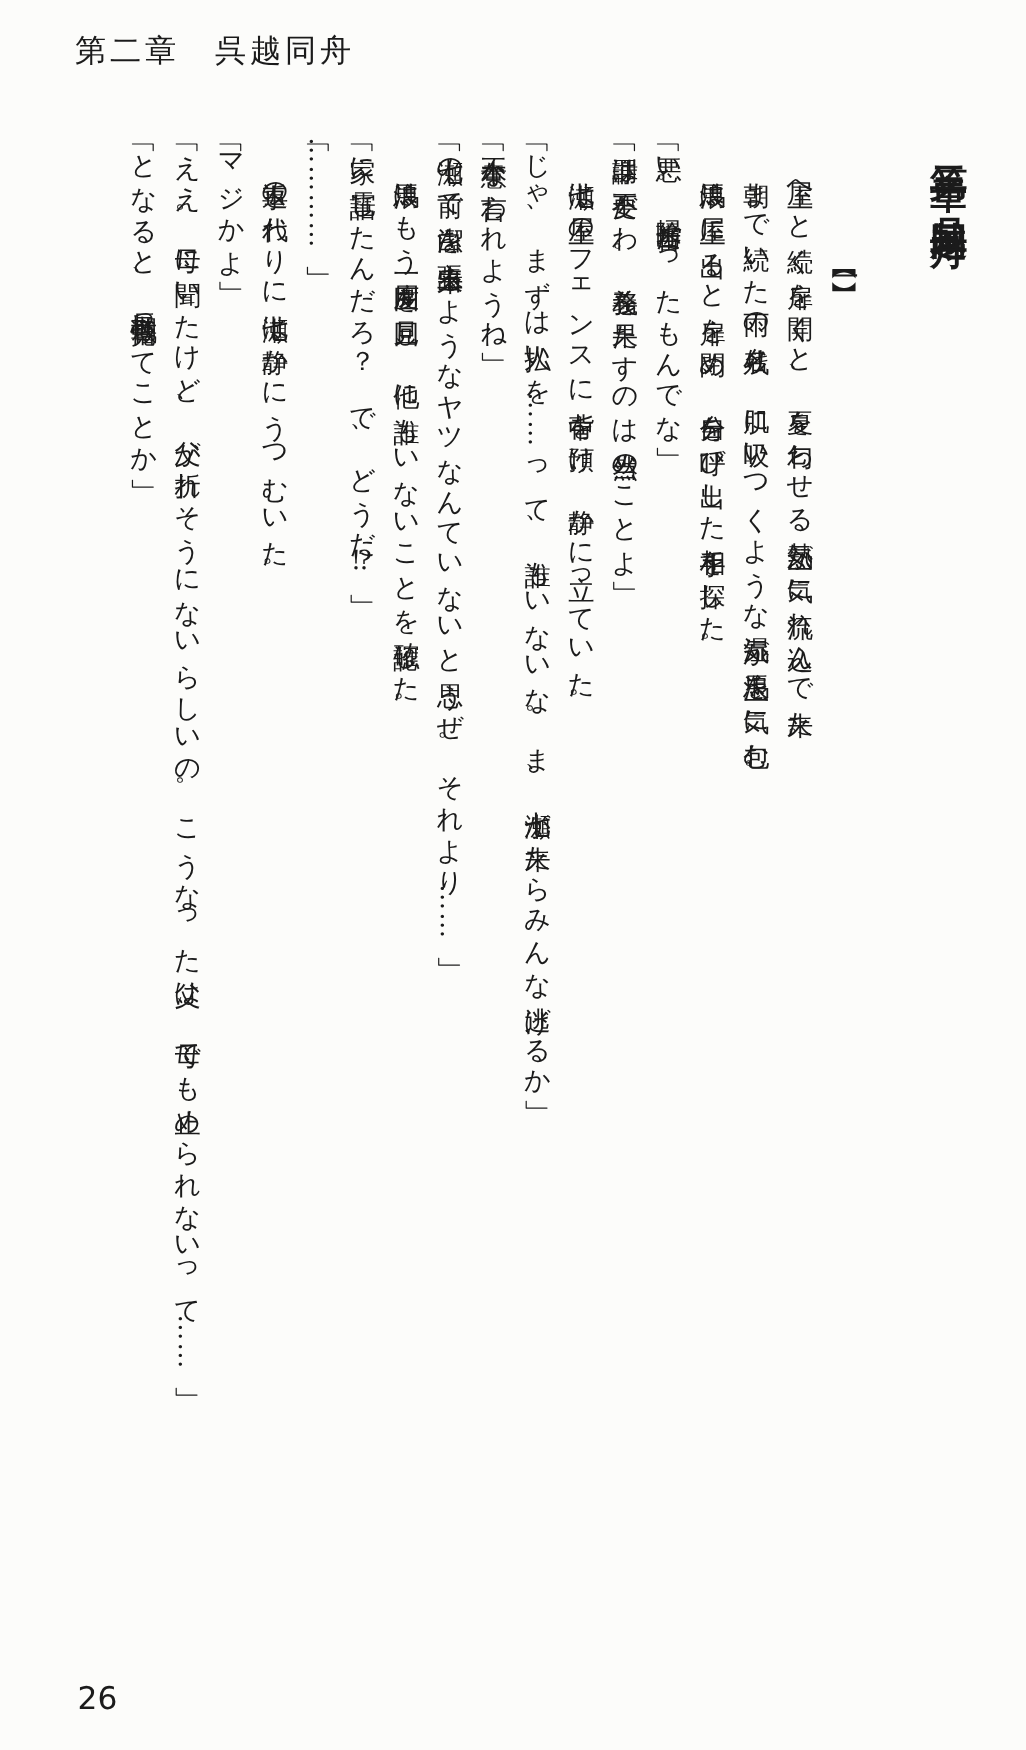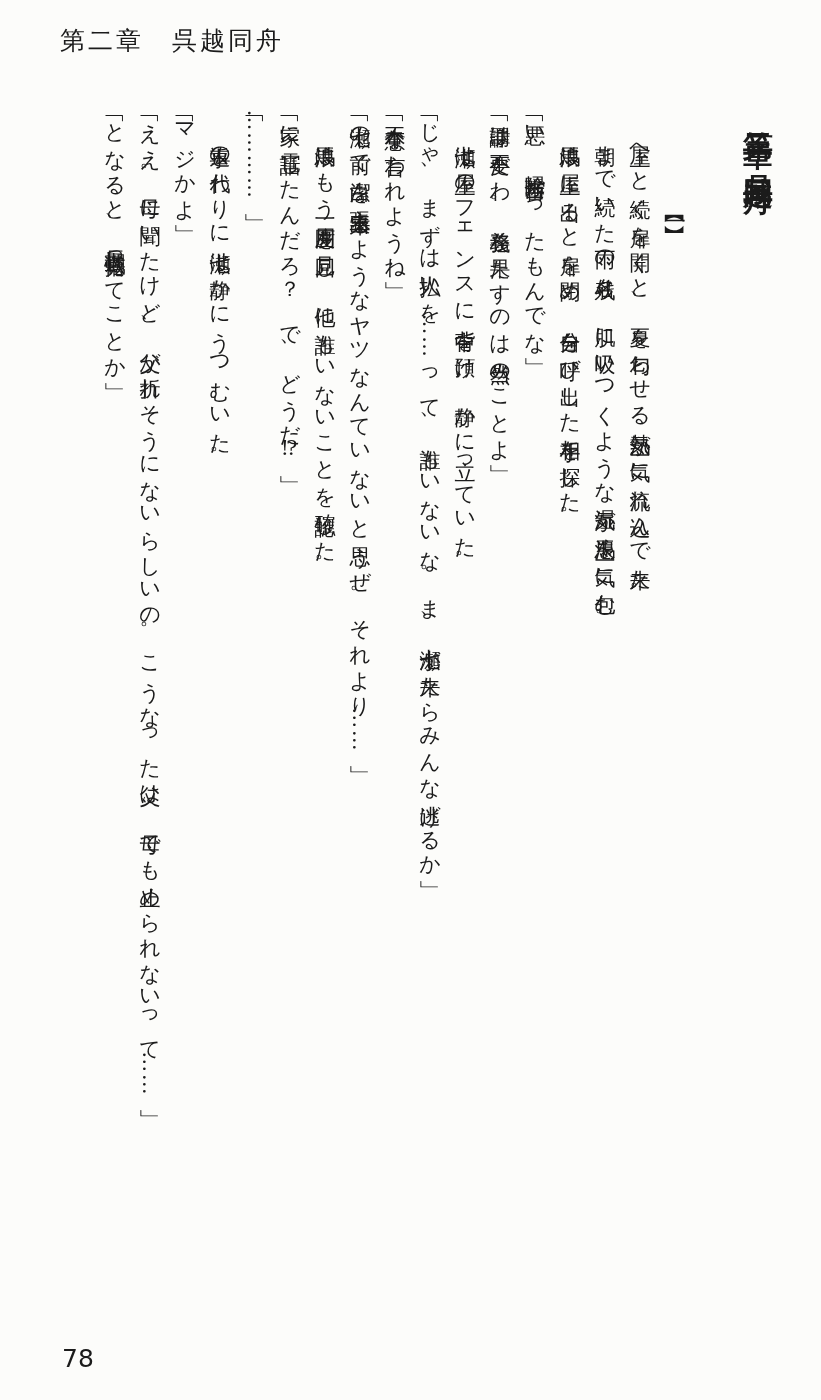--- a/index.html
+++ b/index.html
@@ -80,15 +80,15 @@
       <p class="dialogue">「七瀬の前で潔白を主張出来るようなヤツなんていないと思うぜ。それより……」</p>
       <p class="narrative">浪馬はもう一度周囲を見回し、他に誰もいないことを確認した。</p>
       <p class="dialogue">「家に電話したんだろ？　で、どうだ⁉」</p>
       <p class="dialogue">「…………」</p>
       <p class="narrative">返事の代わりに七瀬は静かにうつむいた。</p>
       <p class="dialogue">「マジかよ」</p>
       <p class="dialogue">「ええ。母に聞いたけど、父が折れそうにないらしいの。こうなった父は、母でも止められないって……」</p>
       <p class="dialogue">「となると、長期戦覚悟ってことか」</p>
     </div>
 
-  <div class="page-number">78</div>
+  <div class="page-number">26</div>
 
 </div>
 
 </body></html>

